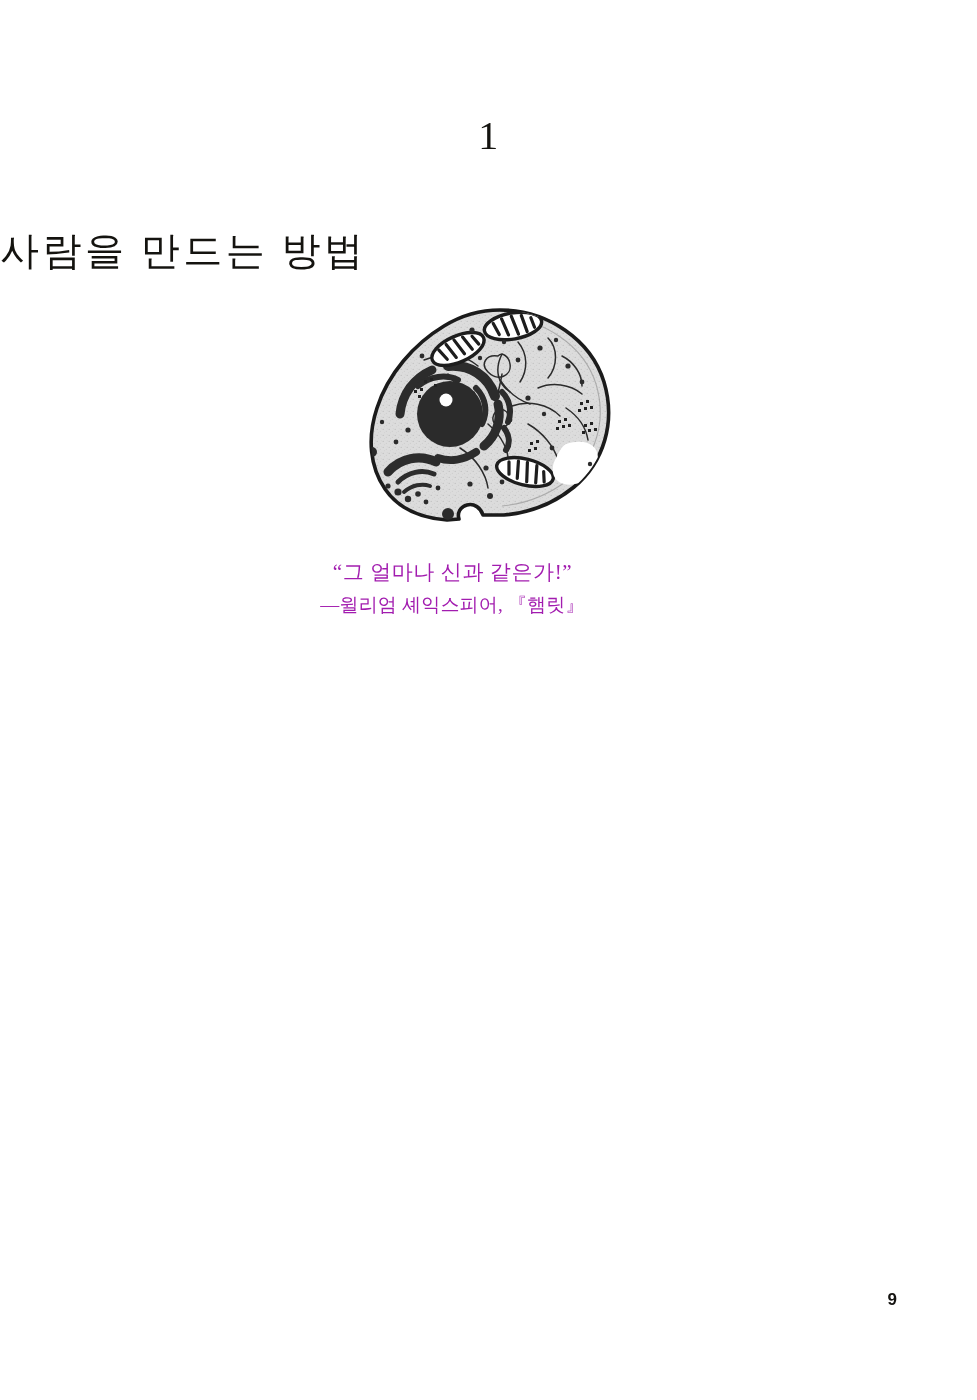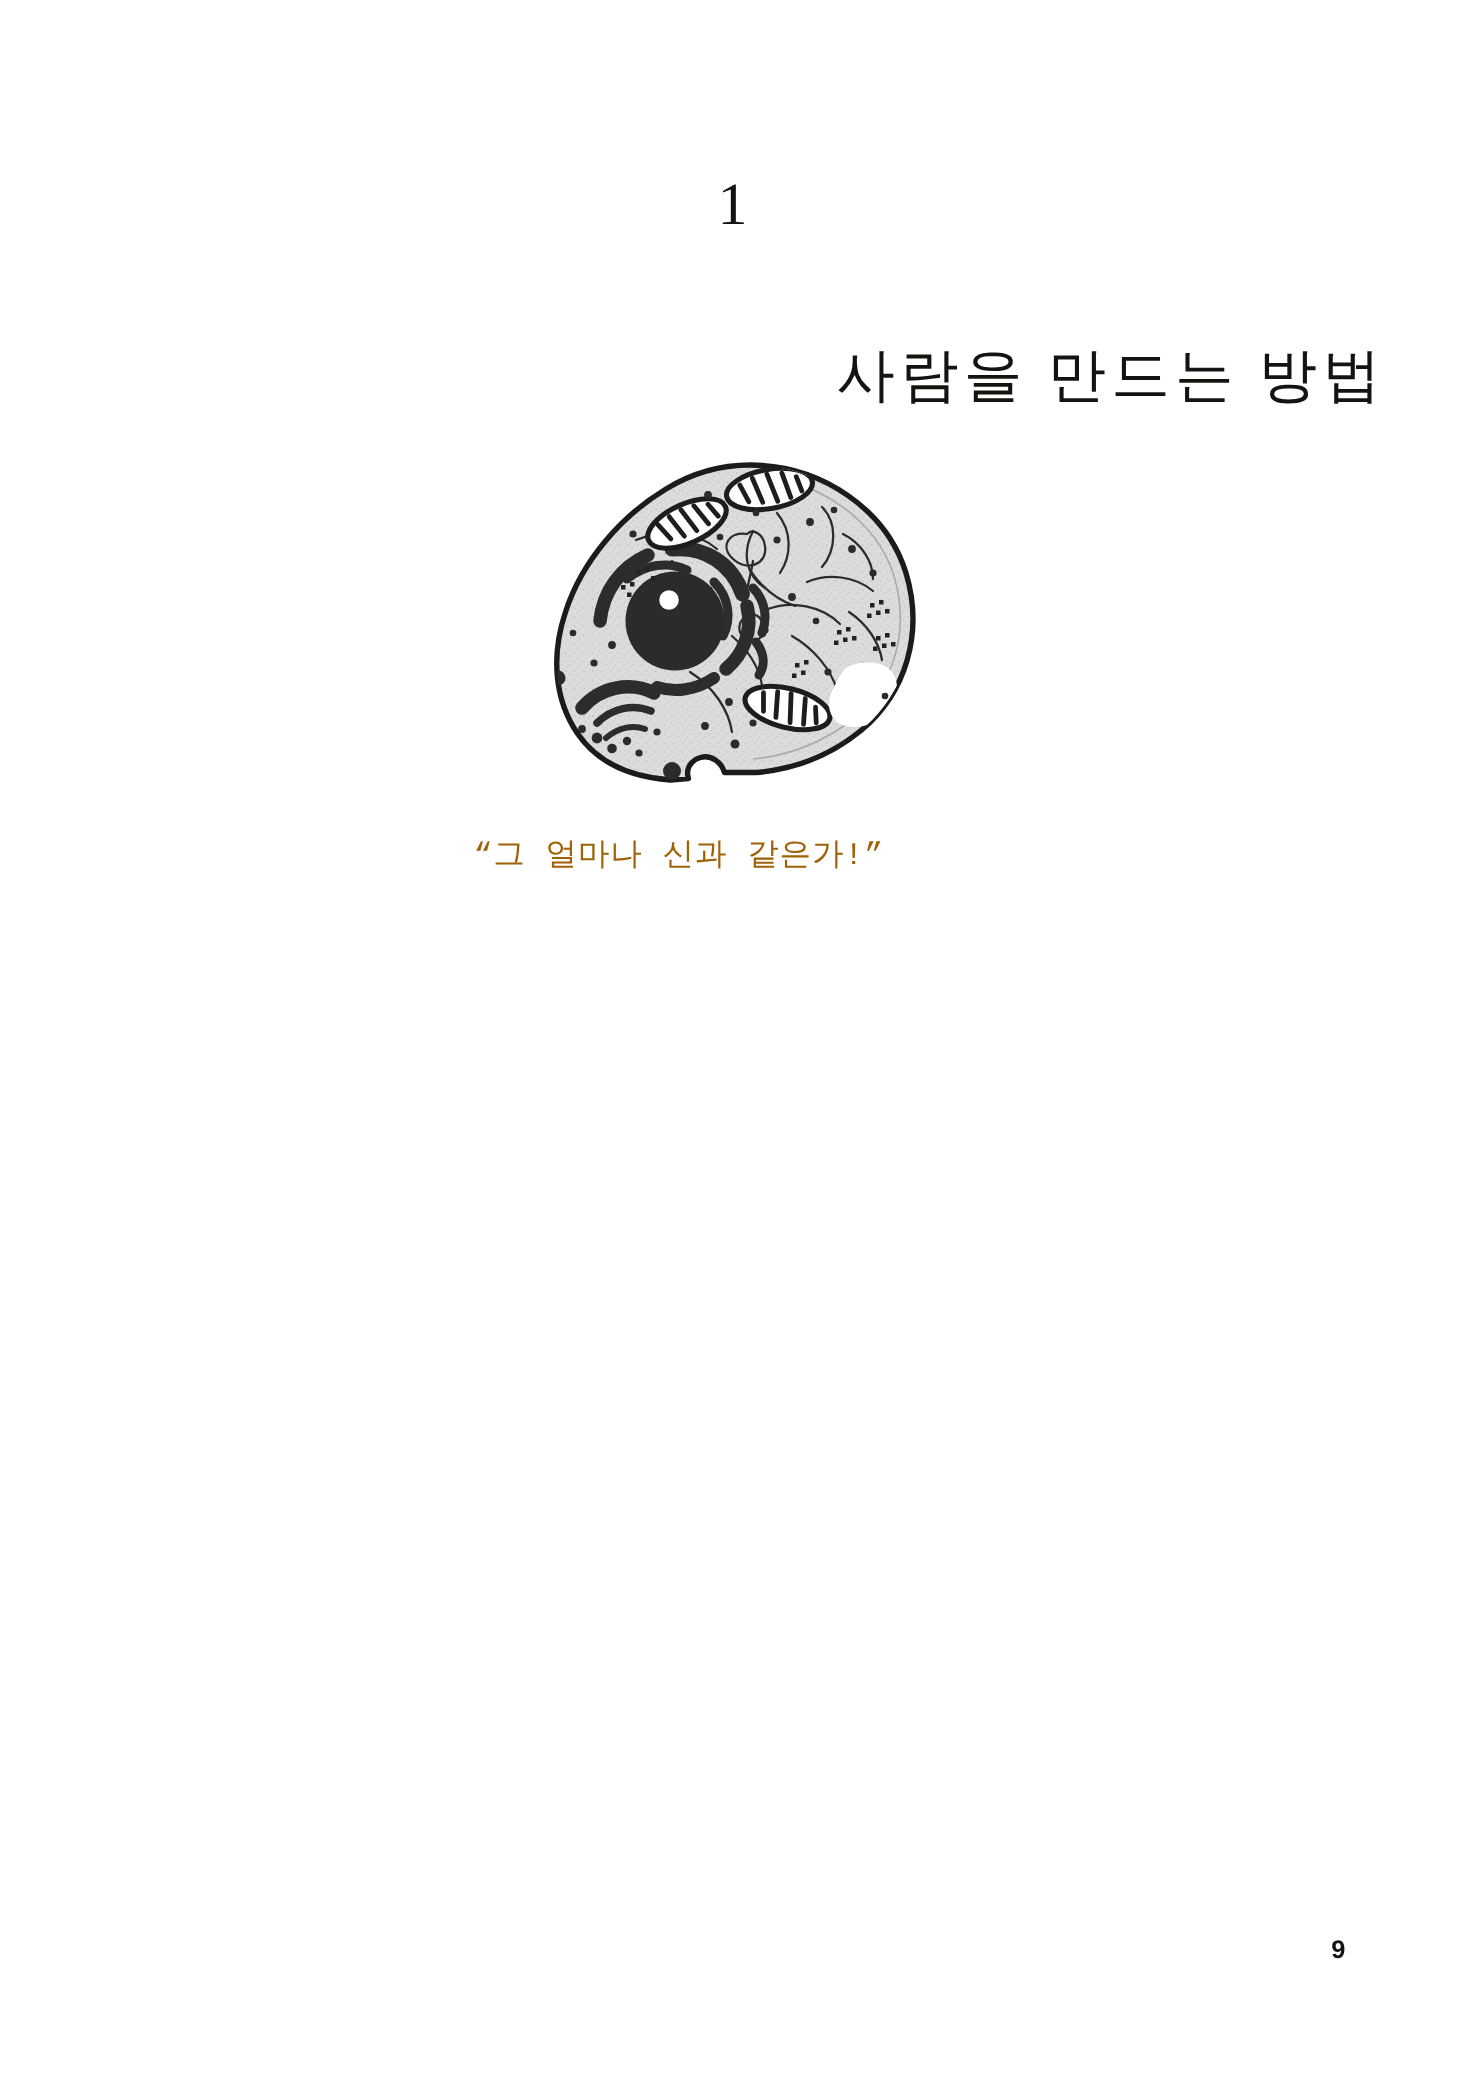--- a/index.html
+++ b/index.html
@@ -36,21 +36,21 @@
     color: #14130f;
     letter-spacing: 0.5px;
   }
 
   
   .chapter-title {
     position: absolute;
     top: 200px;
     left: 0;
     width: 924px;
-    text-align: right;
+    text-align: left;
     font-family: "Liberation Serif", "DejaVu Serif", serif;
     font-size: 39px;
     line-height: 50px;
     font-weight: 400;
     color: #14130f;
     letter-spacing: 3.5px;
   }
 
   
   .illustration {
@@ -66,22 +66,22 @@
     height: 244px;
   }
 
   
   .epigraph {
     position: absolute;
     top: 556px;
     left: 0;
     width: 905px;
     text-align: center;
-    font-family: Liberation Mono, monospace;
-    color: #a16207;
+    font-family: Liberation Serif, serif;
+    color: #a21caf;
   }
   .epigraph-quote {
     font-size: 21px;
     line-height: 32px;
     letter-spacing: 0.6px;
   }
   .epigraph-source {
     font-size: 19px;
     line-height: 30px;
     letter-spacing: 0.2px;
@@ -341,20 +341,21 @@
           <circle cx="200" cy="152" r="2.4"></circle>
           <circle cx="212" cy="200" r="2.4"></circle>
           <circle cx="238" cy="168" r="2.2"></circle>
         </g>
       </g>
     </svg>
   </div>
 
   <div class="epigraph">
     <div class="epigraph-quote">“그 얼마나 신과 같은가!”</div>
+    <div class="epigraph-source">—윌리엄 셰익스피어, 『햄릿』</div>
   </div>
 
   <div class="body-text">
   </div>
 
   <div class="page-number">9</div>
 
 </div>
 
 </body></html>

